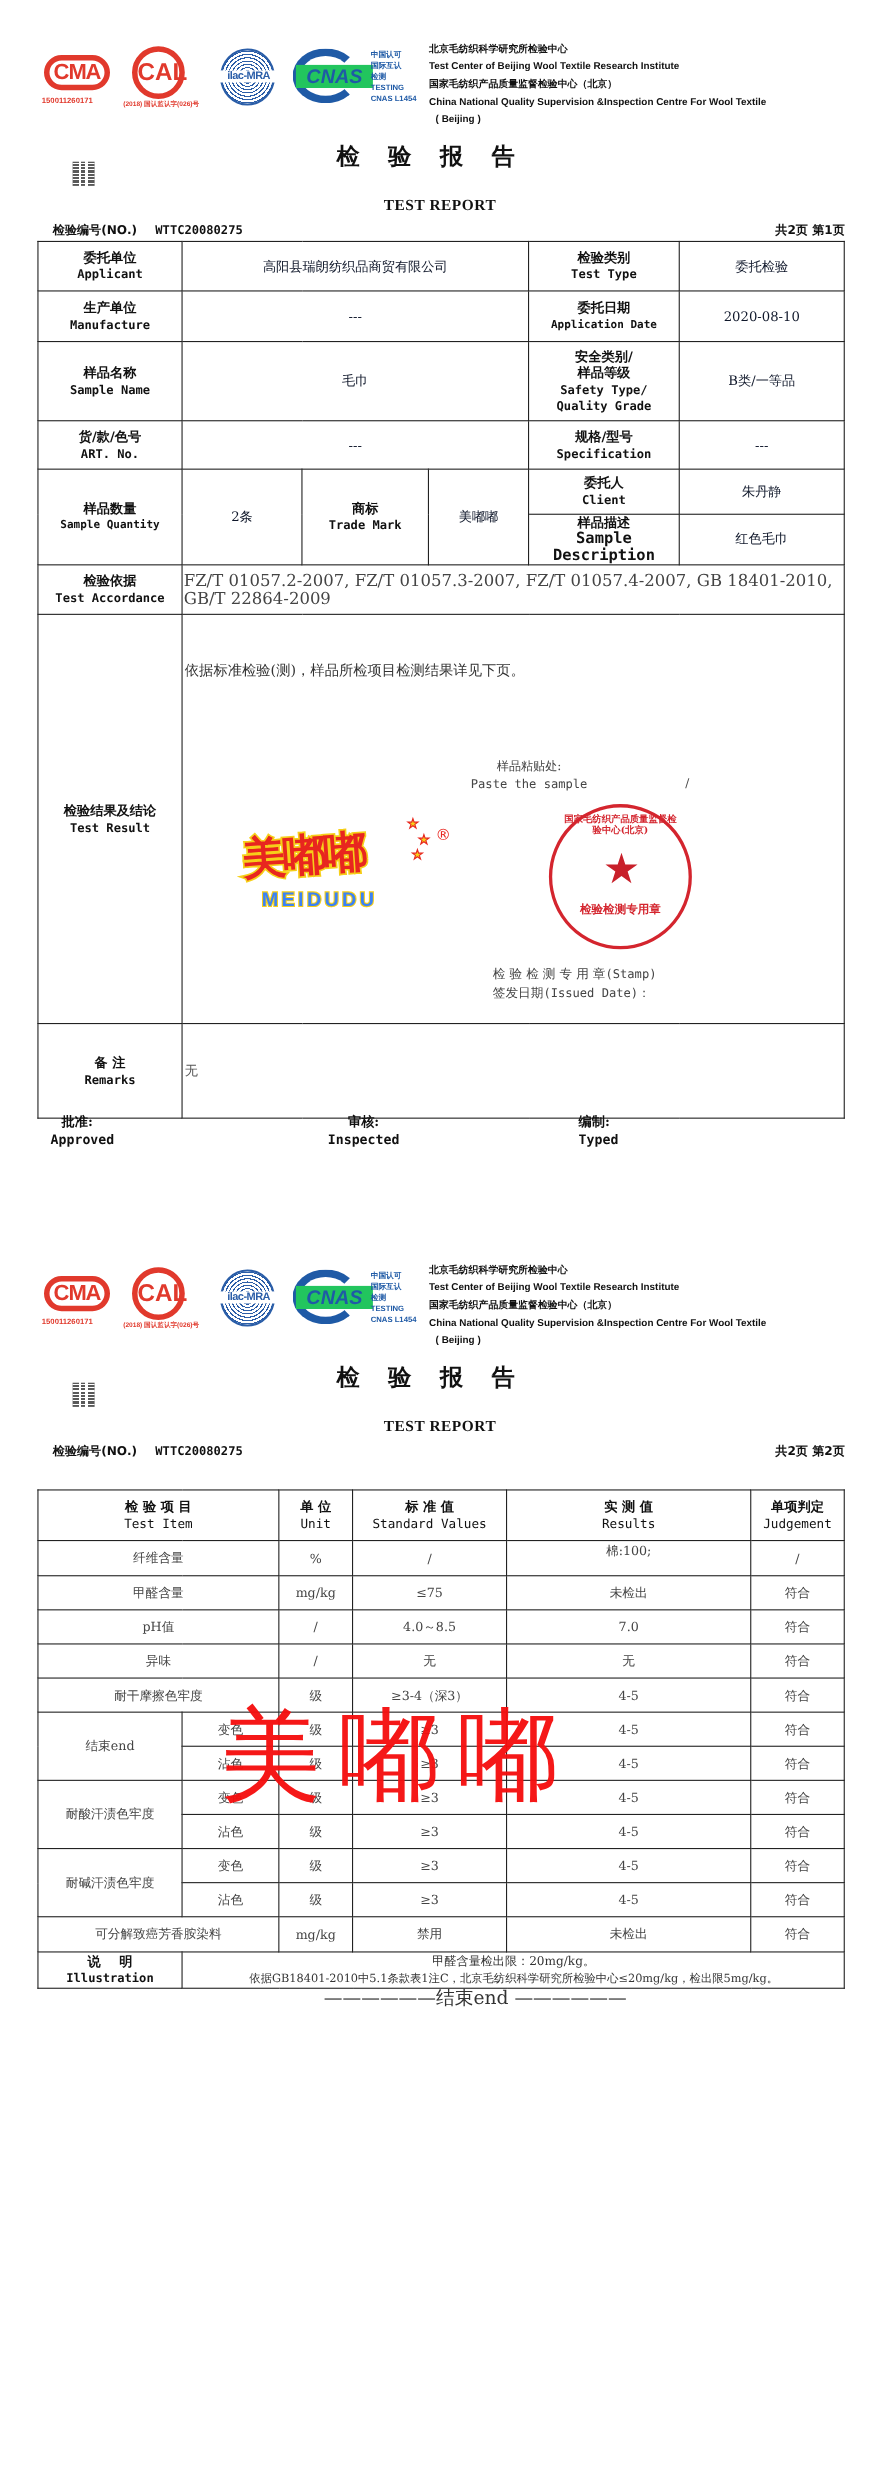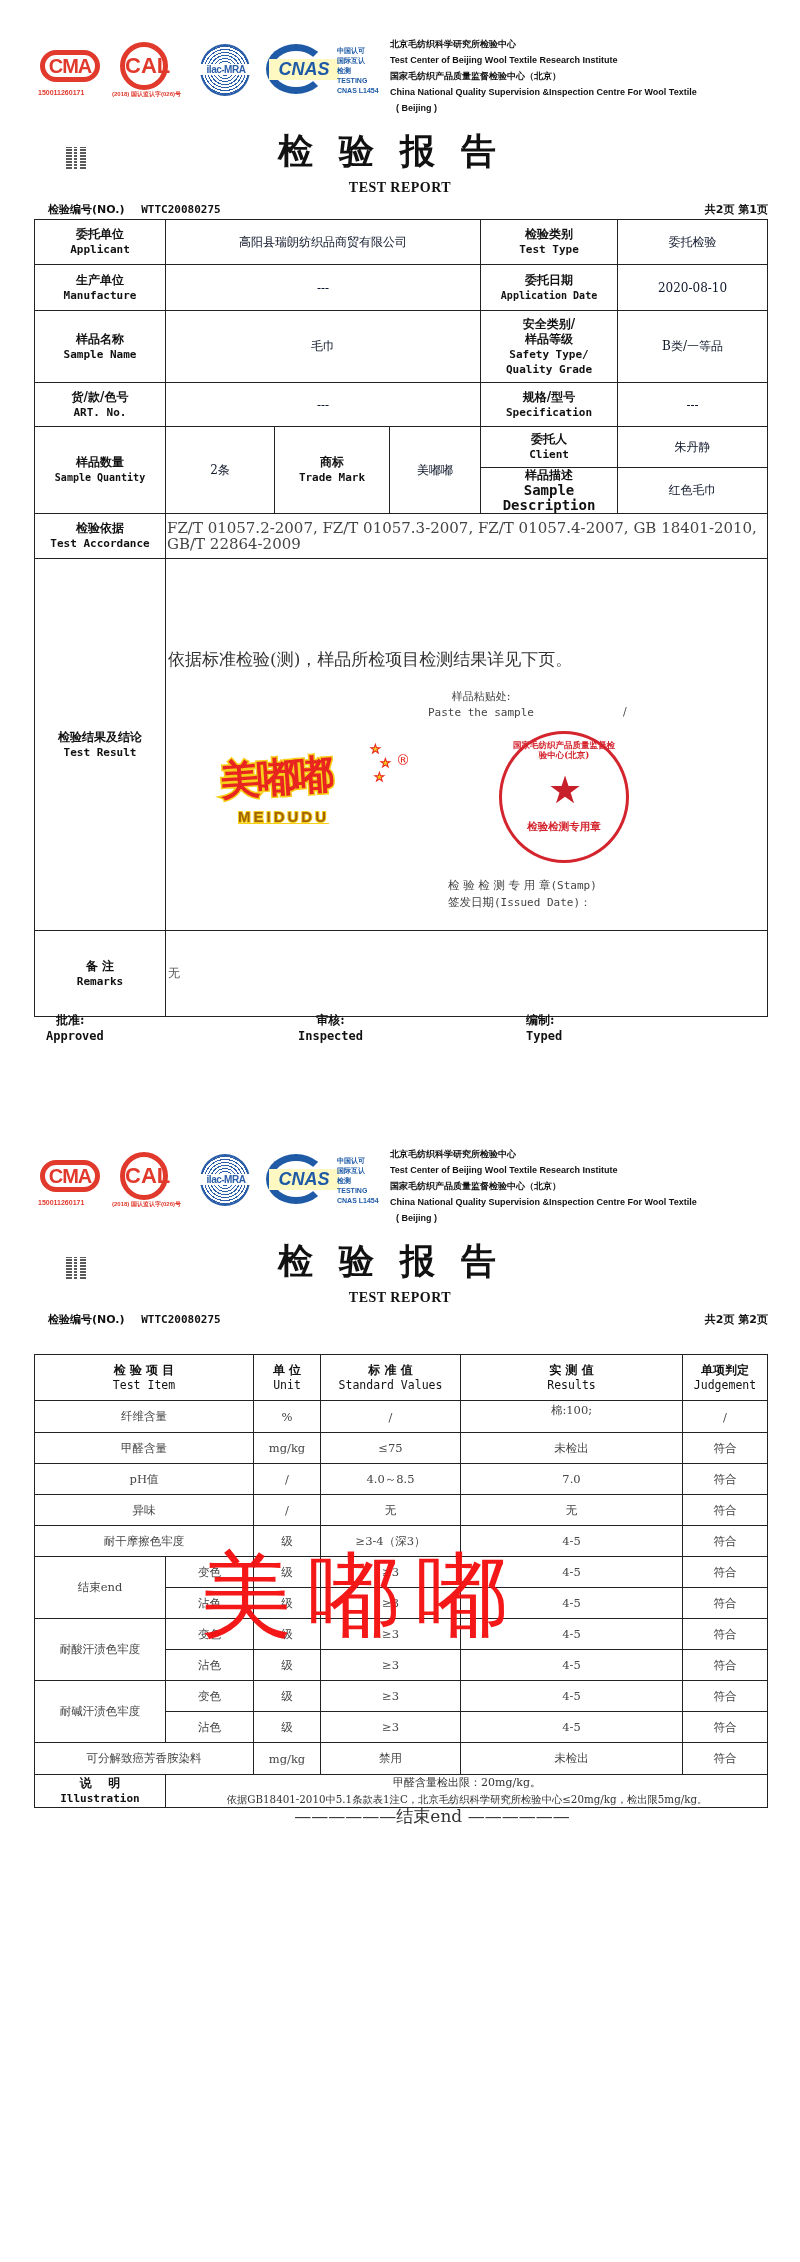--- a/index.html
+++ b/index.html
@@ -18,32 +18,32 @@
          font: bold 20px "Liberation Sans", sans-serif; text-align: center; line-height: 22px; letter-spacing: -1px; }
   .cma-num { left: 4px; top: 49px; font: bold 7px "Liberation Sans", sans-serif; color: #e1392c; white-space: nowrap; }
   .cal { left: 86px; top: 2px; width: 48px; height: 48px; border: 5px solid #e1392c; border-radius: 50%; color: #e1392c;
          font: bold 22px "Liberation Sans", sans-serif; text-align: center; line-height: 38px; }
   .cal-num { left: 78px; top: 50px; font: bold 6px "Liberation Sans", sans-serif; color: #e1392c; white-space: nowrap; }
   .ilac { left: 166px; top: 4px; width: 50px; height: 52px; border-radius: 50%; border: 2px solid #2b5ea8;
           background: repeating-radial-gradient(circle, #ffffff 0 2px, #2b5ea8 2px 3px); }
   .ilac span { position: absolute; left: -2px; top: 18px; width: 52px; text-align: center; background: #ffffff; color: #2b5ea8;
                font: bold 10px "Liberation Sans", sans-serif; letter-spacing: -0.5px; }
   .cnas { left: 232px; top: 4px; width: 60px; height: 50px; border-radius: 50%; border: 7px solid #1f5aa6; border-right-color: transparent; }
-  .cnas span { position: absolute; left: -4px; top: 8px; width: 70px; font: italic bold 18px "Liberation Sans", sans-serif; color: #1f5aa6; background: #fef9c3; text-align: center; }
+  .cnas span { position: absolute; left: -4px; top: 8px; width: 70px; font: italic bold 18px "Liberation Sans", sans-serif; color: #1f5aa6; background: #22c55e; text-align: center; }
   .cnas-side { left: 303px; top: 6px; font: bold 7px "Liberation Sans", sans-serif; color: #1f5aa6; line-height: 10px; white-space: nowrap; }
   .org { position: absolute; left: 356px; top: 14px; font-family: "Liberation Sans", sans-serif; font-size: 9px; font-weight: bold; line-height: 16px; color: #111; white-space: nowrap; }
   .org div.indent { padding-left: 6px; }
 
   .qr { position: absolute; left: 66px; top: 147px; width: 20px; height: 22px;
         background:
           linear-gradient(90deg, #222 0 30%, transparent 30% 40%, #222 40% 55%, transparent 55% 70%, #222 70% 100%);
         opacity: 0.75; }
   .qr::after { content: ""; position: absolute; inset: 0; background: repeating-linear-gradient(0deg, transparent 0 2px, #ffffff 2px 3px); }
 
-  .title { position: absolute; left: 0; width: 800px; text-align: center; font-family: "DejaVu Serif", serif; font-size: 35px; font-weight: bold; letter-spacing: 26px; }
+  .title { position: absolute; left: 0; width: 800px; text-align: center; font-family: "DejaVu Serif", serif; font-size: 21px; font-weight: bold; letter-spacing: 26px; }
   .subtitle { position: absolute; left: 0; width: 800px; text-align: center; font-family: "Liberation Serif", serif; font-size: 14px; font-weight: bold; letter-spacing: 0.5px; }
 
   .meta-row { position: absolute; left: 48px; width: 720px; font-size: 11px; font-weight: bold; font-family: "DejaVu Sans Mono", monospace; }
   .meta-row .no-label { font-family: "DejaVu Sans", sans-serif; font-weight: bold; }
   .meta-row .no-value { margin-left: 10px; }
   .meta-row .pages { position: absolute; right: 0; top: 0; font-family: "DejaVu Sans", sans-serif; }
 
   
   table { position: absolute; border-collapse: collapse; table-layout: fixed; }
   td, th { border: 1.5px solid #222; text-align: center; vertical-align: middle; font-weight: normal; }
@@ -51,30 +51,30 @@
   .lbl .en { font-family: "DejaVu Sans Mono", monospace; font-size: 11px; font-weight: bold; display: block; }
   .val { color: #0f172a; font-family: "DejaVu Serif", serif; font-size: 12px; }
 
   #t1 { left: 34px; top: 219px; width: 733px; }
   #t2 { left: 34px; top: 1354px; width: 733px; }
   #t2 td { font-size: 11.5px; color: #444; }
   #t2 th { font-size: 12px; font-weight: bold; line-height: 15px; }
   #t2 th .en { font-family: "DejaVu Sans Mono", monospace; font-size: 11.5px; font-weight: normal; display: block; }
 
   .result-cell { position: relative; text-align: left; vertical-align: top; }
-  .result-text { position: absolute; left: 2px; top: 42px; font-size: 17px; color: #333; white-space: nowrap; margin-top: 47px; }
+  .result-text { position: absolute; left: 2px; top: 42px; font-size: 13px; color: #333; white-space: nowrap; }
   .paste { position: absolute; left: 262px; top: 130px; font-size: 11px; color: #444; text-align: center; line-height: 16px; }
   .paste .en { font-family: "DejaVu Sans Mono", monospace; font-size: 11px; }
   .paste-slash { position: absolute; left: 457px; top: 146px; font-size: 11px; color: #444; }
 
   .brand-logo { position: absolute; left: 54px; top: 183px; width: 190px; height: 100px; }
   .brand-cn { position: absolute; left: 0; top: 8px; font-family: "DejaVu Sans", sans-serif; font-weight: bold; font-size: 40px; color: #e8261f;
               -webkit-text-stroke: 3px #f6cf19; paint-order: stroke fill; letter-spacing: -3px; white-space: nowrap; transform: rotate(-4deg); }
-  .brand-en { position: absolute; left: 18px; top: 66px; font-family: "Liberation Sans", sans-serif; font-weight: bold; font-size: 15px; color: #a16207;
-              -webkit-text-stroke: 2px #f6cf19; paint-order: stroke fill; letter-spacing: 3px; white-space: nowrap; text-decoration: underline; }
+  .brand-en { position: absolute; left: 18px; top: 66px; font-family: "Liberation Sans", sans-serif; font-weight: bold; font-size: 18px; color: #3b82f6;
+              -webkit-text-stroke: 2px #f6cf19; paint-order: stroke fill; letter-spacing: 3px; white-space: nowrap; }
   .brand-star { position: absolute; color: #f6cf19; font-size: 12px; -webkit-text-stroke: 1px #e8261f; }
   .brand-reg { position: absolute; left: 176px; top: 10px; color: #e8261f; font-size: 14px; font-family: "DejaVu Sans", sans-serif; }
 
   .stamp { position: absolute; left: 333px; top: 172px; width: 130px; height: 132px; border: 3px solid #d4252e; border-radius: 50%; }
   .stamp-arc { position: absolute; left: 8px; top: 6px; width: 108px; text-align: center; color: #d4252e; font-size: 10px; font-weight: bold; }
   .stamp-star { position: absolute; left: 38px; top: 34px; width: 50px; text-align: center; color: #c8202a; font-size: 38px; line-height: 44px; }
   .stamp-bottom { position: absolute; left: 0; top: 86px; width: 124px; text-align: center; color: #d4252e; font-size: 10.5px; font-weight: bold; }
   .stamp-note { position: absolute; left: 282px; top: 318px; font-size: 11.5px; color: #444; line-height: 16px; white-space: nowrap; }
   .stamp-note .en { font-family: "DejaVu Sans Mono", monospace; font-size: 11px; }
 

